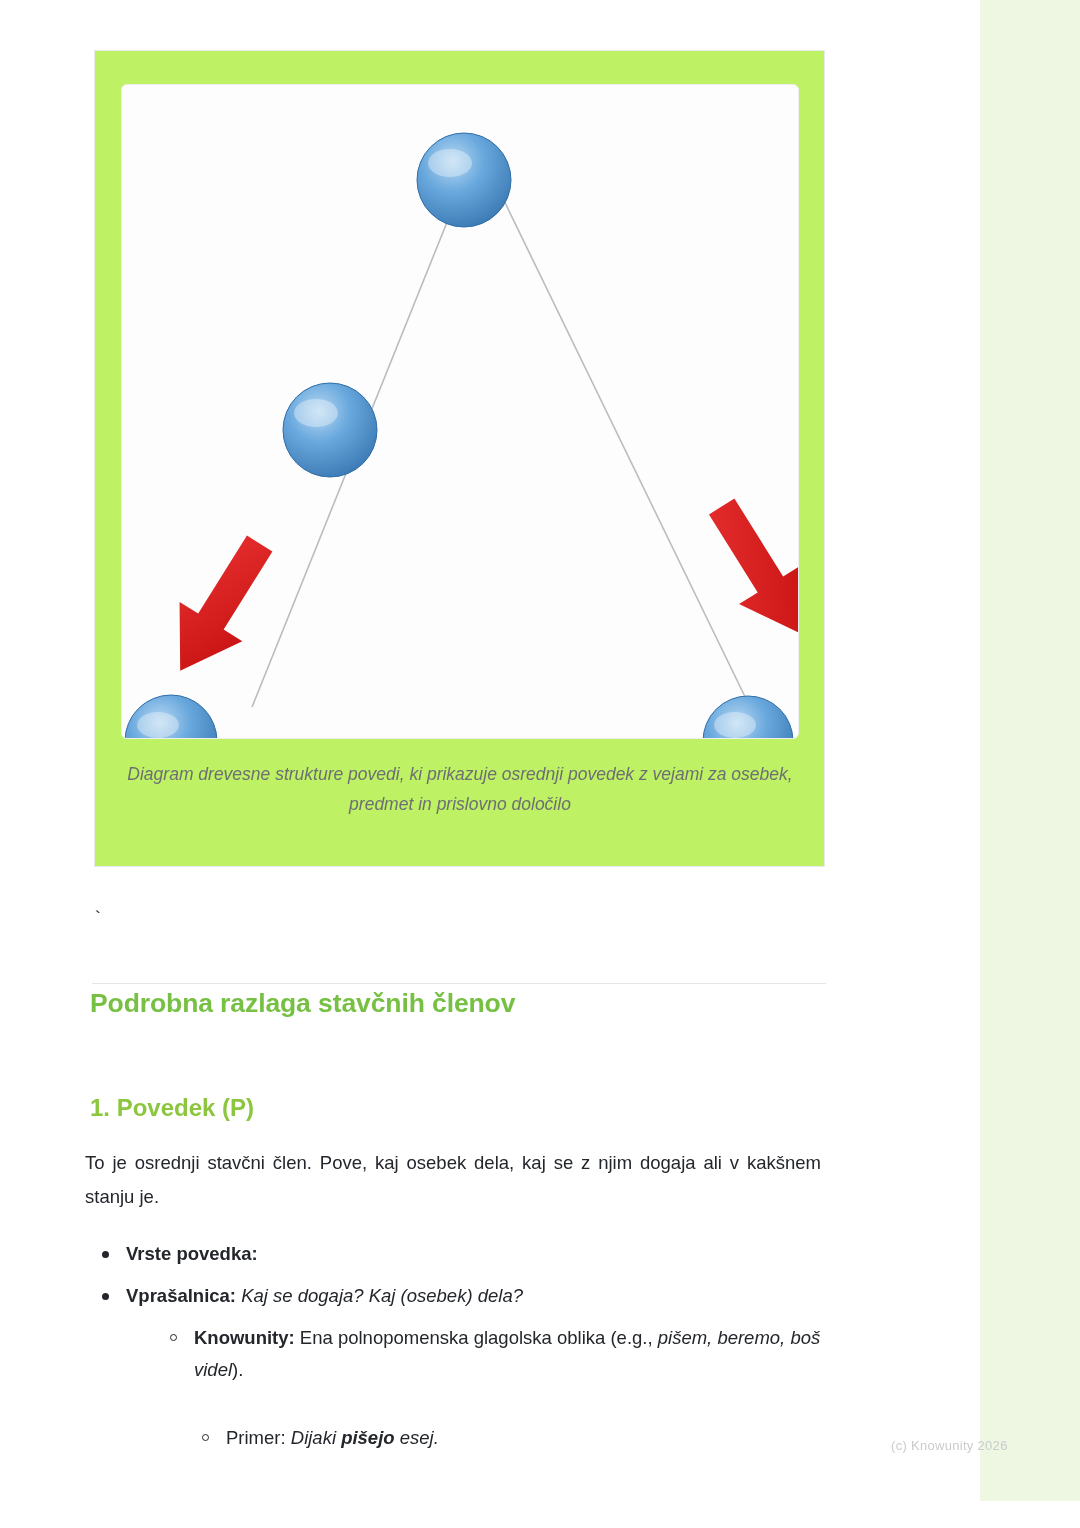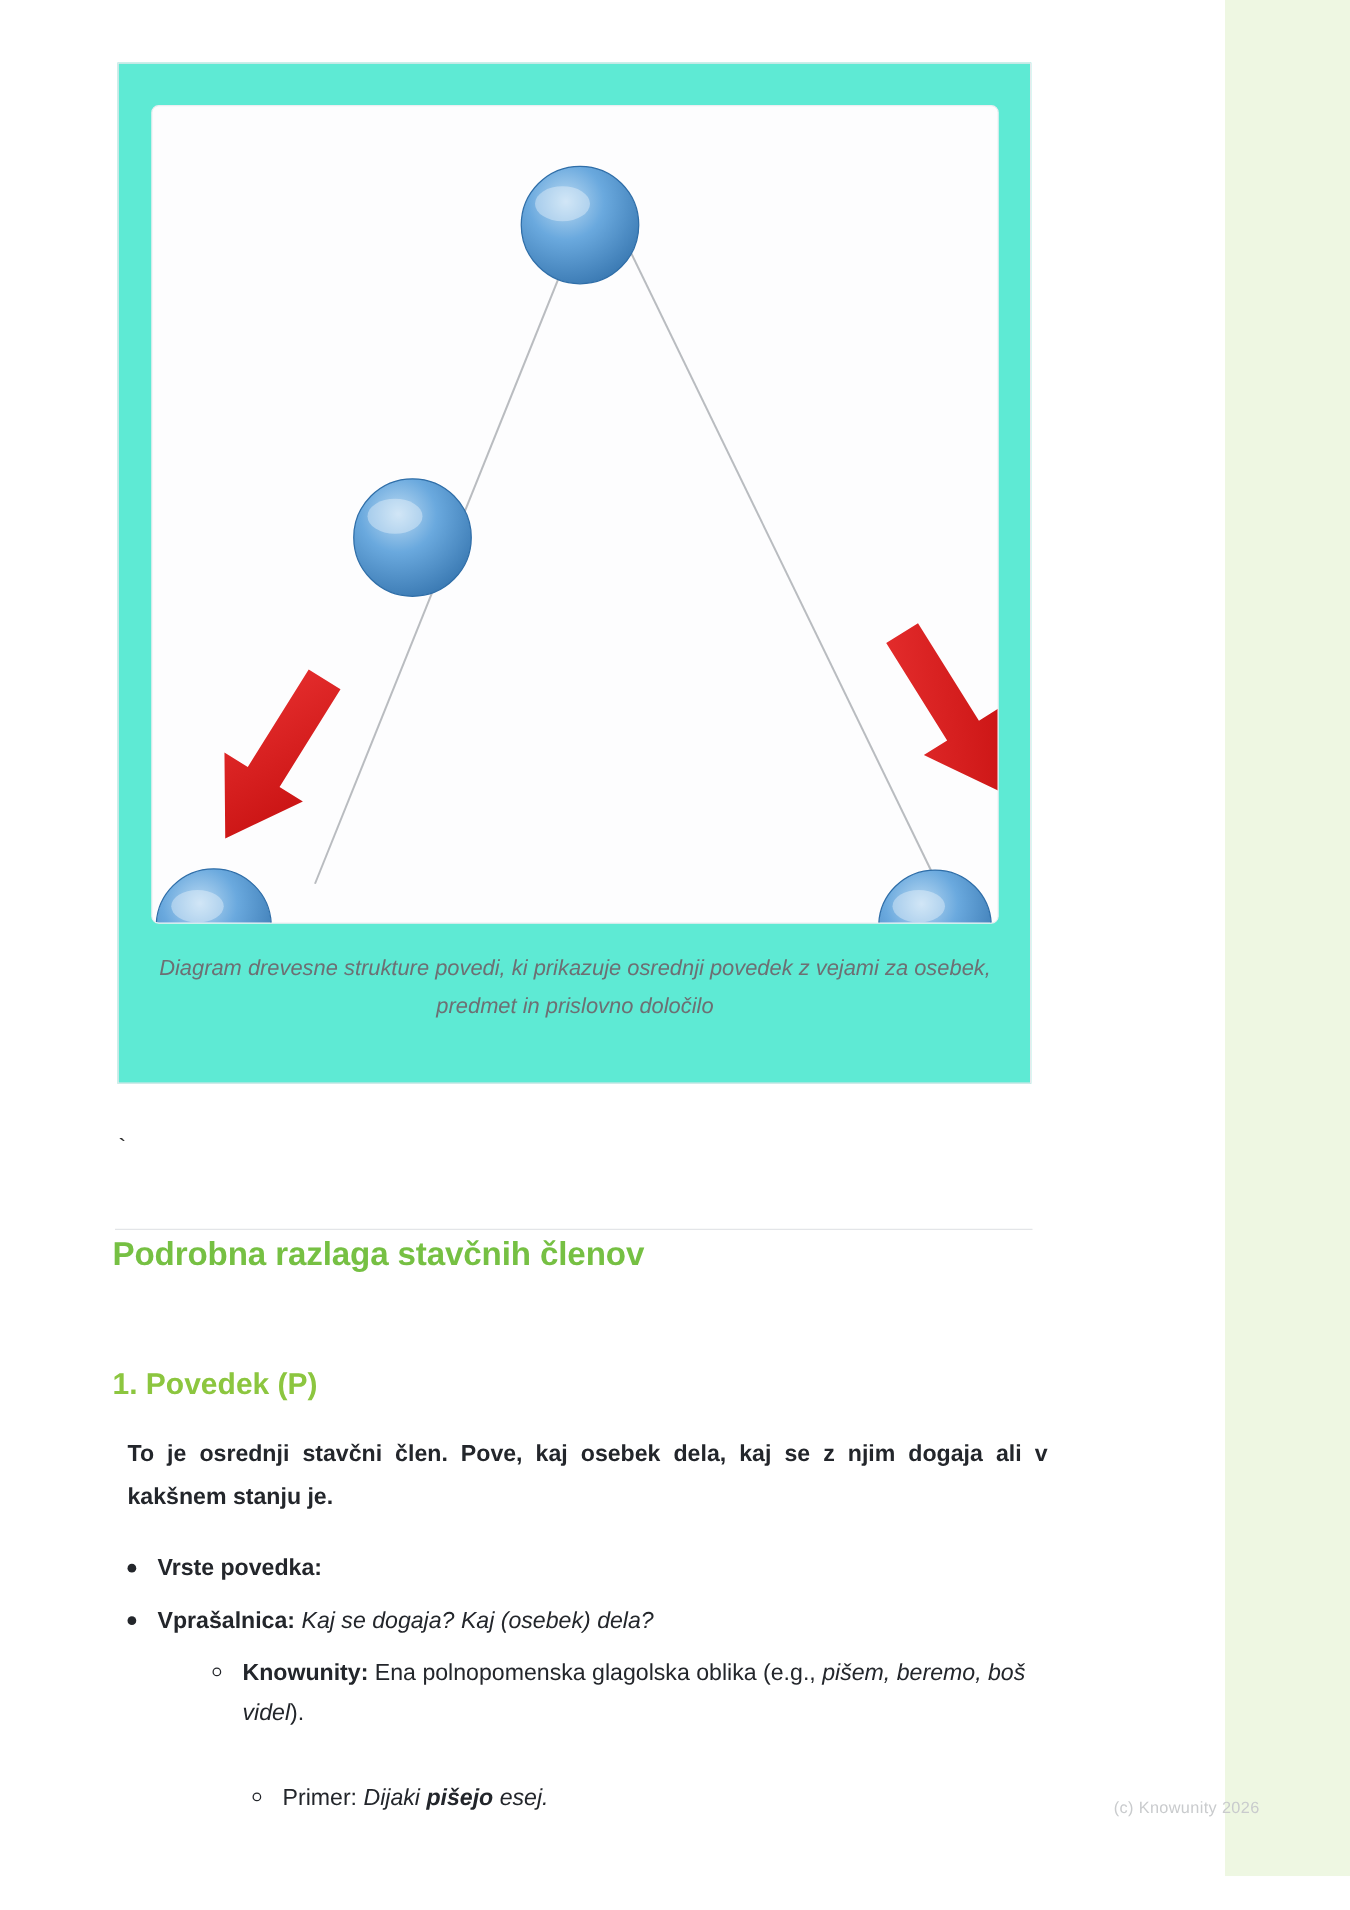--- a/index.html
+++ b/index.html
@@ -52,21 +52,21 @@
   
   .figure-card {
     position: absolute;
     left: 94px;
     top: 50px;
     width: 731px;
     height: 817px;
     box-sizing: border-box;
     border: 1px solid #e7e9ec;
     border-radius: 0;
-    background: #5eead4;
+    background: #bef264;
   }
   .figure-inner {
     position: absolute;
     left: 26px;
     top: 33px;
     width: 678px;
     height: 655px;
     box-sizing: border-box;
     border: 1px solid #eceef1;
     border-radius: 6px;
@@ -119,28 +119,27 @@
   .h3 {
     position: absolute;
     left: 90px;
     top: 1094px;
     font-size: 24px;
     font-weight: bold;
     color: #8cc63f;
   }
   .para {
     position: absolute;
-    left: 102px;
+    left: 85px;
     top: 1146px;
     width: 736px;
     font-size: 18.5px;
     line-height: 34px;
     color: #23262b;
     text-align: justify;
-    font-weight: bold;
   }
 
   .list-l1 {
     position: absolute;
     left: 90px;
     top: 1238px;
     width: 740px;
     font-size: 18.5px;
     color: #23262b;
   }

